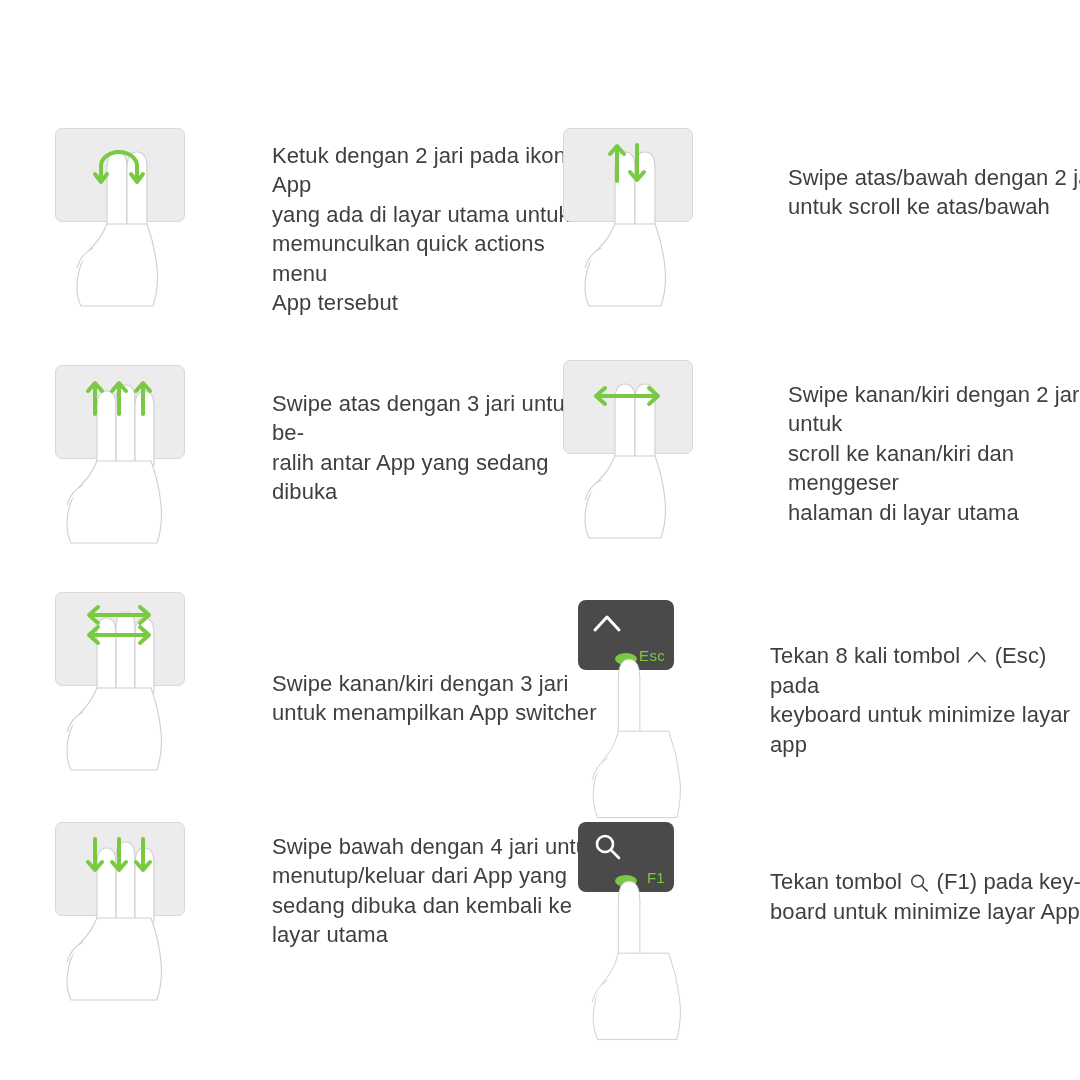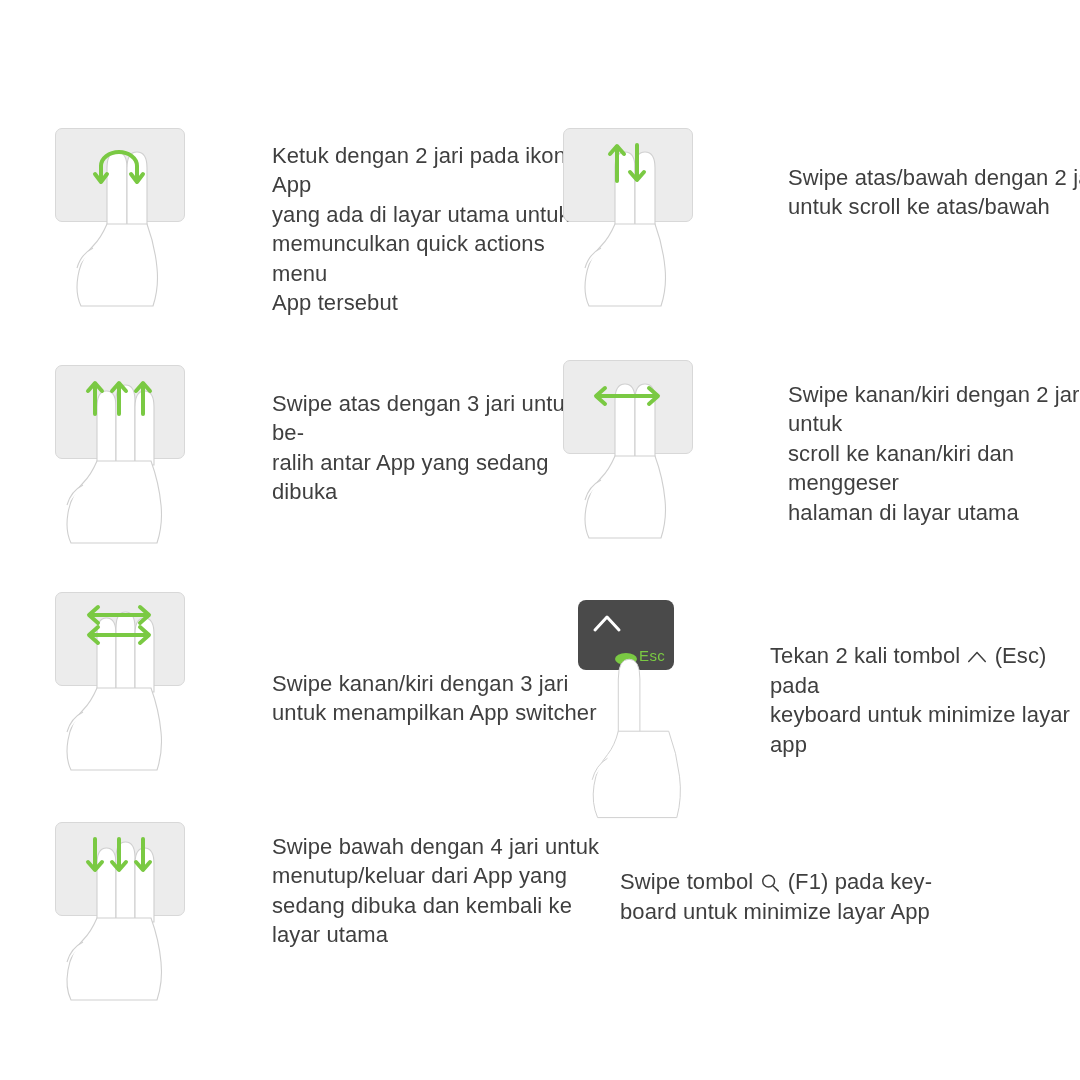--- a/index.html
+++ b/index.html
@@ -258,21 +258,21 @@
       </div>
       <svg class="hand" viewBox="0 0 140 200" style="top:52px;">
         <g fill="#ffffff" stroke="#cfcfcf" stroke-width="1.1">
           <path d="M37 30 q0 -22 12 -22 q12 0 12 22 l0 62 l-24 0 z"></path>
           <path d="M37 88 q-4 16 -12 26 q-12 14 -15 34 q-3 20 4 36 l88 0 q6 -22 3 -46 q-3 -26 -12 -50 z"></path>
           <path d="M25 118 q-13 8 -17 24"></path>
         </g>
       </svg>
     </div>
     <div class="caption" style="width:330px; margin-left:42px; margin-top:12px;">
-      <span>Tekan 2 kali tombol </span><svg class="inline-ico" viewBox="0 0 24 24">
+      <span>Tekan 8 kali tombol </span><svg class="inline-ico" viewBox="0 0 24 24">
           <path d="M3 17 L12 7 L21 17" fill="none" stroke="#3f3f3f" stroke-width="1.6" stroke-linecap="round" stroke-linejoin="round"></path>
         </svg><span> (Esc) pada
 keyboard untuk minimize layar app</span>
     </div>
   </div>
 
   <div class="cell" style="left:55px; top:822px;">
     <div class="gesture-art" style="width:165px;height:180px;">
       <div class="pad"></div>
       <svg class="hand" viewBox="0 0 140 180">
@@ -297,22 +297,39 @@
         </svg>
       </div>
     </div>
     <div class="caption" style="width:330px; margin-left:52px; margin-top:10px;">Swipe bawah dengan 4 jari untuk
 menutup/keluar dari App yang
 sedang dibuka dan kembali ke
 layar utama</div>
   </div>
 
   <div class="cell" style="left:578px; top:822px;">
+    <div class="gesture-art" style="width:150px;height:200px;">
+      <div class="keycap">
+        <svg class="glyph" viewBox="0 0 34 34">
+          <circle cx="15" cy="14" r="8" fill="none" stroke="#ffffff" stroke-width="2.6"></circle>
+          <path d="M21 20 L29 28" stroke="#ffffff" stroke-width="2.6" stroke-linecap="round"></path>
+        </svg>
+        <span class="klabel">F1</span>
+        <span class="dot"></span>
+      </div>
+      <svg class="hand" viewBox="0 0 140 200" style="top:52px;">
+        <g fill="#ffffff" stroke="#cfcfcf" stroke-width="1.1">
+          <path d="M37 30 q0 -22 12 -22 q12 0 12 22 l0 62 l-24 0 z"></path>
+          <path d="M37 88 q-4 16 -12 26 q-12 14 -15 34 q-3 20 4 36 l88 0 q6 -22 3 -46 q-3 -26 -12 -50 z"></path>
+          <path d="M25 118 q-13 8 -17 24"></path>
+        </g>
+      </svg>
+    </div>
     <div class="caption" style="width:320px; margin-left:42px; margin-top:16px;">
-      <span>Swipe tombol </span><svg class="inline-ico" viewBox="0 0 24 24">
+      <span>Tekan tombol </span><svg class="inline-ico" viewBox="0 0 24 24">
           <circle cx="10.5" cy="10" r="6.4" fill="none" stroke="#3f3f3f" stroke-width="1.6"></circle>
           <path d="M15.2 15 L21 20.6" stroke="#3f3f3f" stroke-width="1.6" stroke-linecap="round"></path>
         </svg><span> (F1) pada key-
 board untuk minimize layar App</span>
     </div>
   </div>
 
 </div>
 
 </body></html>

